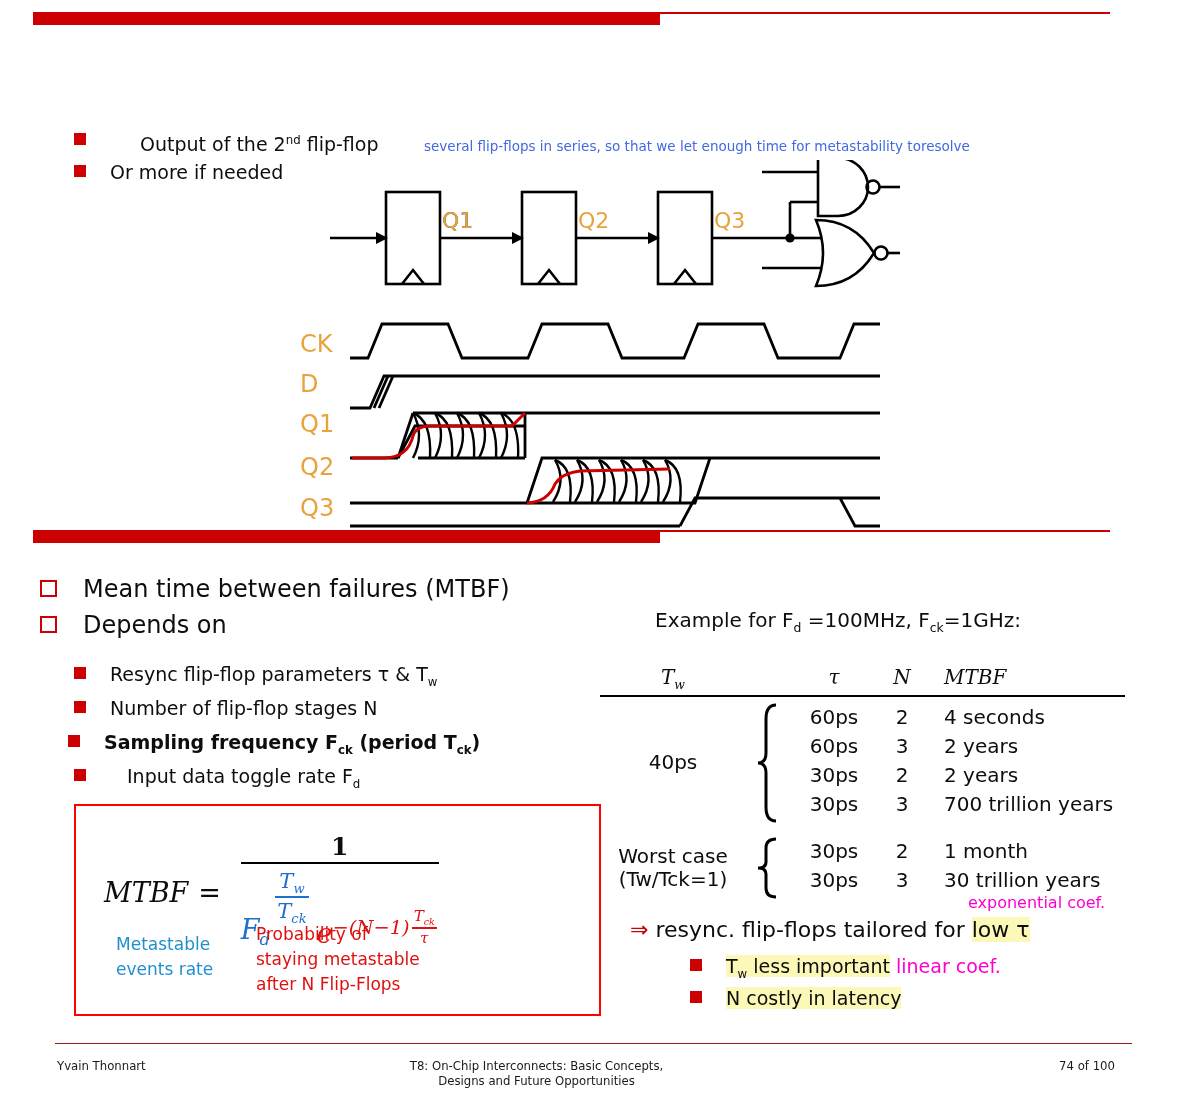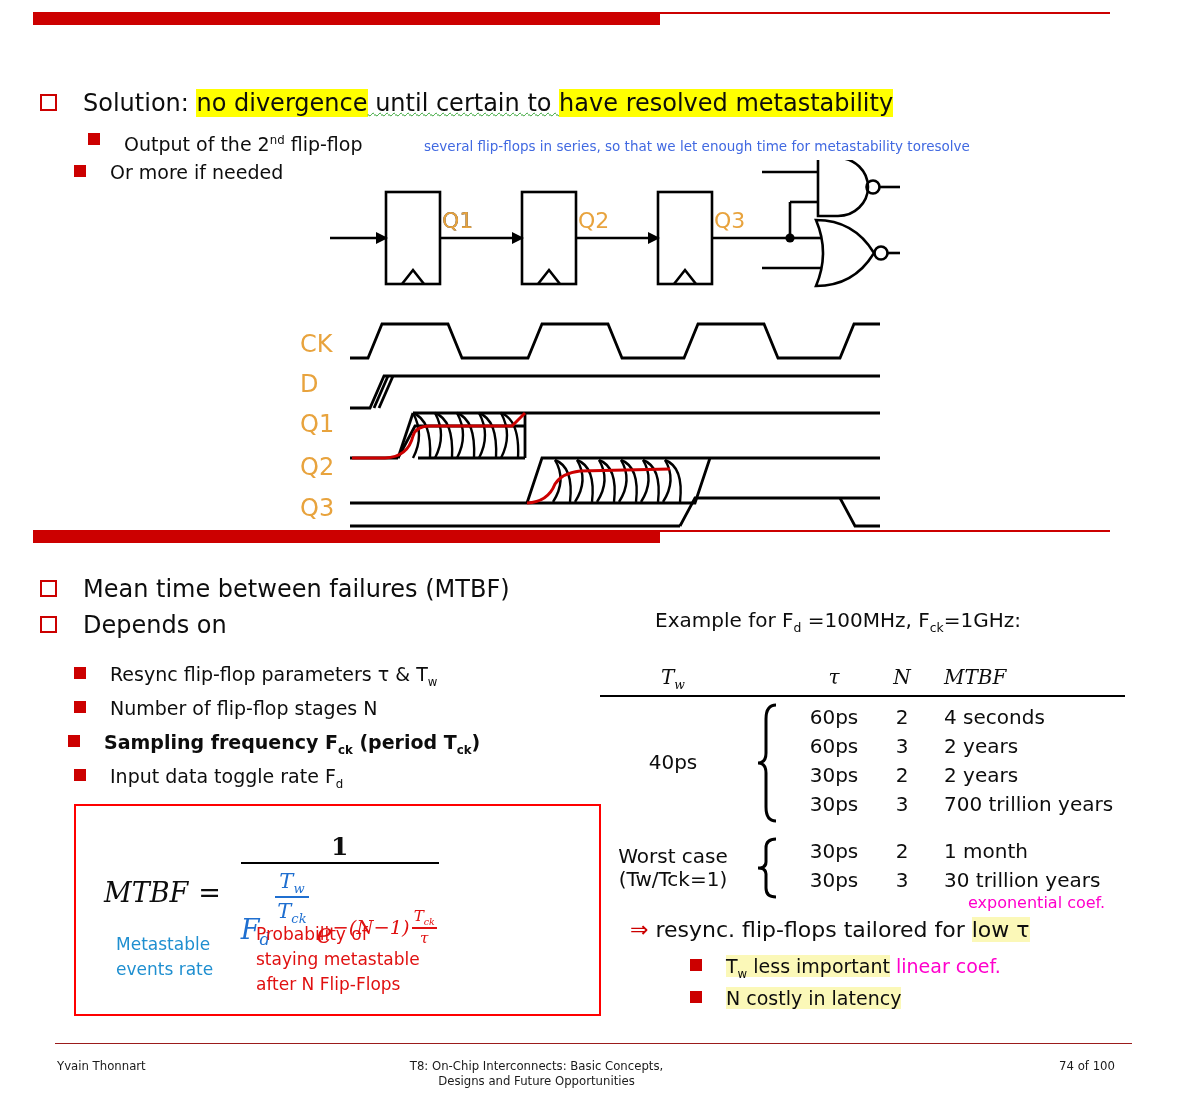--- a/index.html
+++ b/index.html
@@ -103,26 +103,22 @@
 <body>
 
 <div class="slide">
 
   <div class="bar-wrap" style="top:8px;">
     <div class="bar-thick"></div>
     <div class="bar-thin"></div>
   </div>
 
 
-  <div class="blk l1" style="left:40px;top:86px;">
-    <div class="sq-open"></div>
-    <div class="txt"><span>Solution: </span><span class="hl">no divergence</span><span class="sp"> until certain to </span><span class="hl">have resolved metastability</span></div>
-  </div>
-
-  <div class="blk l2" style="left:88px;top:126px;">
+
+  <div class="blk l2" style="left:74px;top:126px;gap:30px;">
     <div class="sq-fill"></div>
     <div class="txt"><span>Output of the 2</span><sup>nd</sup><span> flip-flop</span></div>
   </div>
 
   <div class="blue-note" style="position:absolute;left:424px;top:138px;">several flip-flops in series, so that we let enough time for metastability toresolve</div>
 
   <div class="blk l2" style="left:74px;top:158px;">
     <div class="sq-fill"></div>
     <div class="txt">Or more if needed</div>
   </div>
@@ -265,21 +261,21 @@
     <div class="txt"><span>Resync flip-flop parameters τ &amp; T</span><sub>w</sub></div>
   </div>
   <div class="blk l2" style="left:74px;top:694px;">
     <div class="sq-fill"></div>
     <div class="txt">Number of flip-flop stages N</div>
   </div>
   <div class="blk l2" style="left:68px;top:728px;font-weight:bold;">
     <div class="sq-fill"></div>
     <div class="txt"><span>Sampling frequency F</span><sub>ck</sub><span> (period T</span><sub>ck</sub><span>)</span></div>
   </div>
-  <div class="blk l2" style="left:74px;top:762px;">
+  <div class="blk l2" style="left:74px;top:762px;gap:17px;">
     <div class="sq-fill"></div>
     <div class="txt"><span>Input data toggle rate F</span><sub>d</sub></div>
   </div>
 
   <div class="fbox">
     <div class="feq">
       <span>MTBF</span>
       <span style="margin:0 10px;">=</span>
       <span class="frac">
         <span class="num">1</span>

